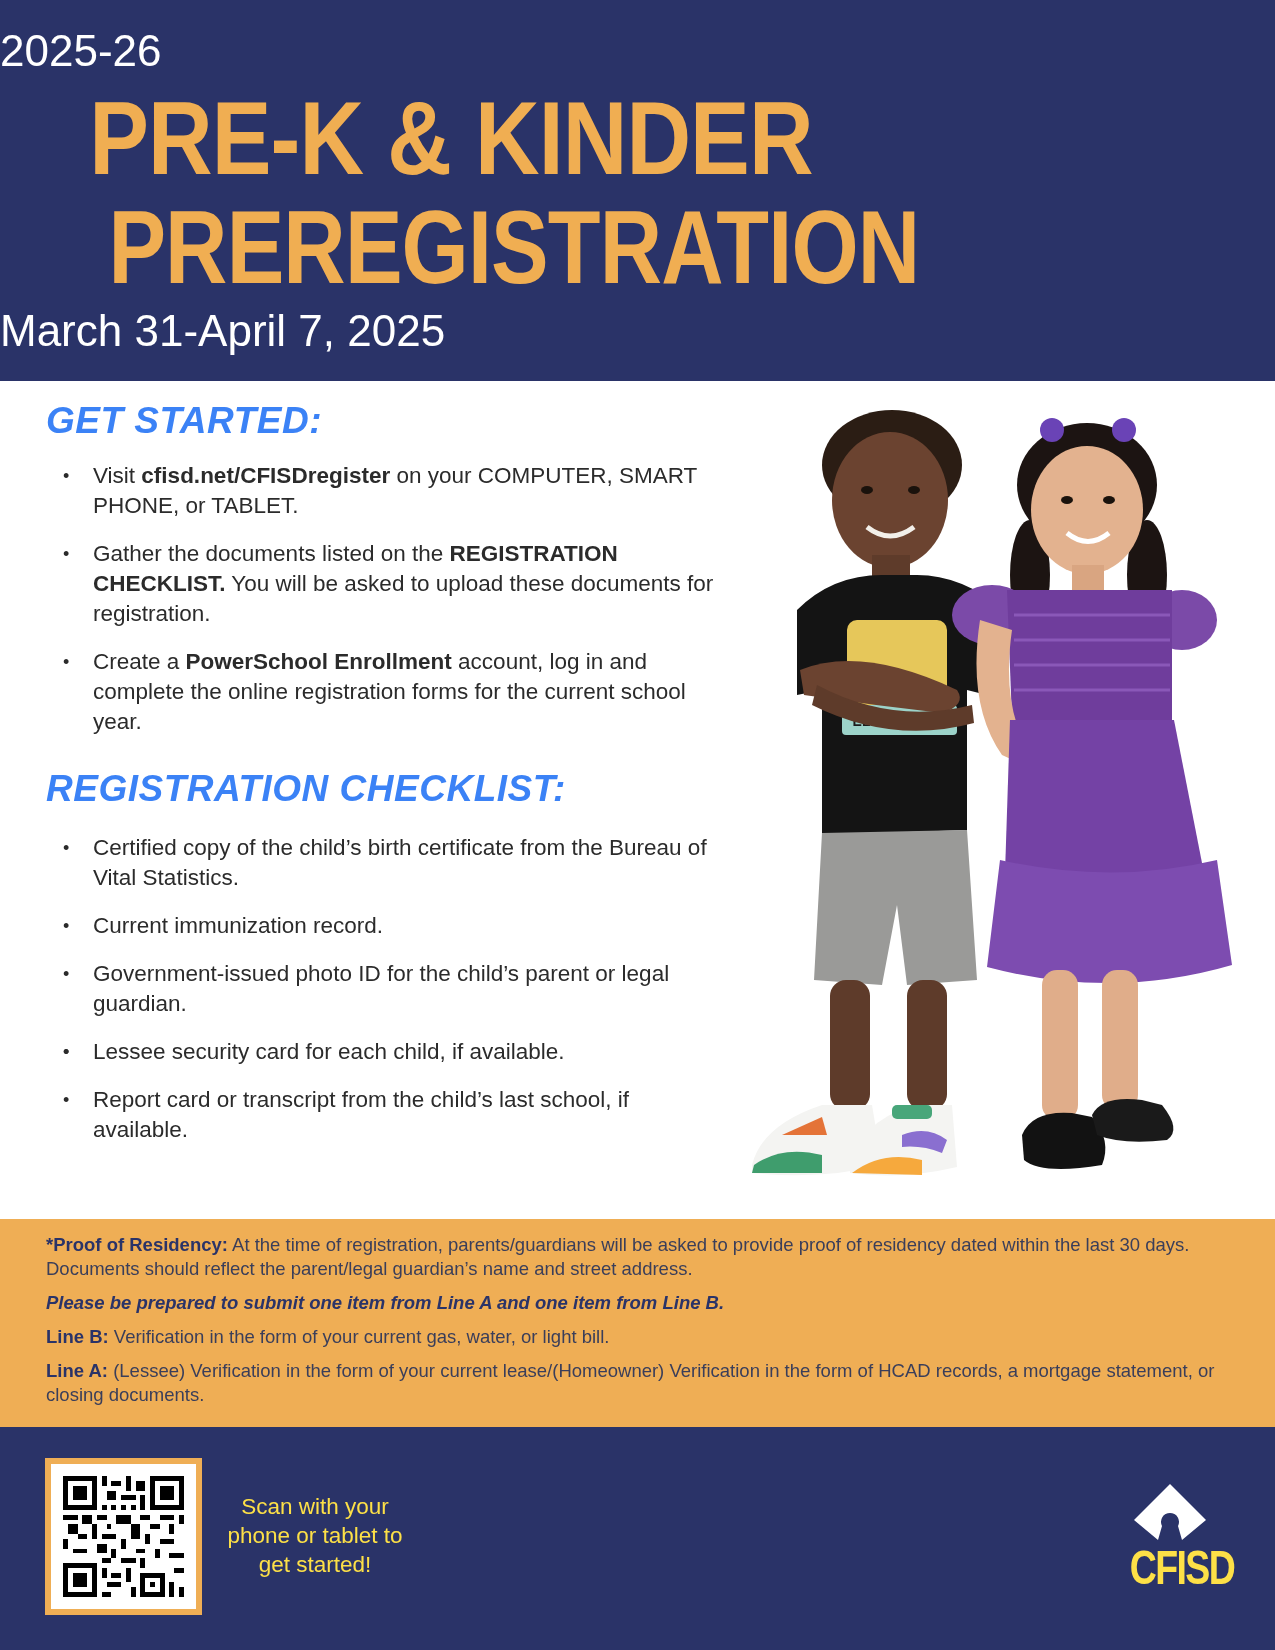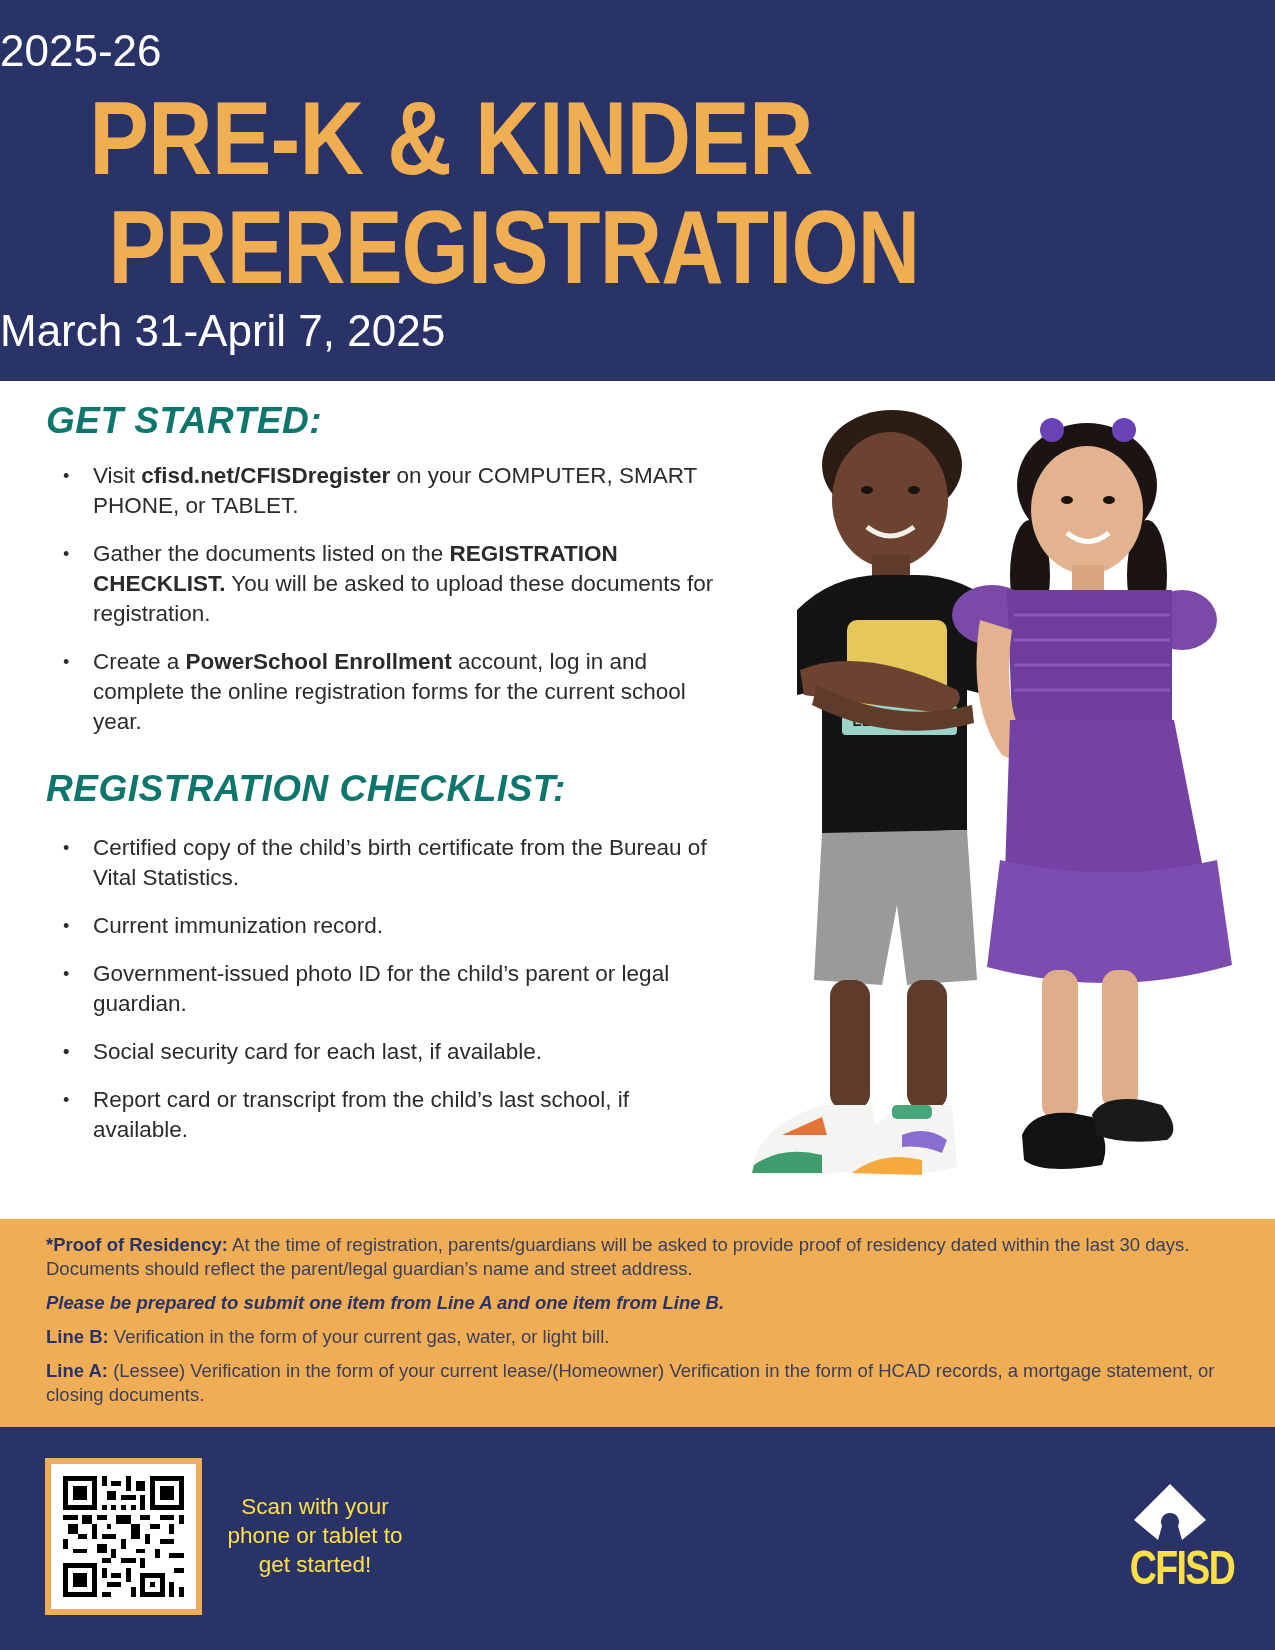--- a/index.html
+++ b/index.html
@@ -23,21 +23,21 @@
   .header .title1 { top: 86px; }
   .header .title2 { top: 195px; transform: scaleX(0.83); }
   .header .dates {
     position: absolute; top: 306px; left: 0; width: 100%;
     font-size: 44px; font-weight: 400;
   }
 
   
   .section-heading {
     position: absolute; left: 46px;
-    color: #0f766e; font-weight: 700; font-style: italic;
+    color: #3b82f6; font-weight: 700; font-style: italic;
     font-size: 37px; letter-spacing: 0.5px;
   }
   .heading-get-started { top: 400px; }
   .heading-checklist { top: 768px; }
 
   .bullets { position: absolute; left: 60px; width: 660px; list-style: none; }
   .bullets li {
     position: relative; padding-left: 33px;
     font-size: 22.5px; line-height: 30px; color: #2b2b2b;
     margin-bottom: 18px;
@@ -110,21 +110,21 @@
     <span class="dot">•</span><span>Create a </span><b>PowerSchool Enrollment</b><span> account, log in and complete the online registration forms for the current school year.</span>
   </li>
 </ul>
 
 <div class="section-heading heading-checklist">REGISTRATION CHECKLIST:</div>
 <ul class="bullets list-checklist">
   <li><span class="dot">•</span><span>Certified copy of the child’s birth certificate from the Bureau of Vital Statistics.</span></li>
   <li><span class="dot">•</span><span>Current immunization record.</span></li>
   <li><span class="dot">•</span><span>Government-issued photo ID for the child’s parent or legal guardian.</span></li>
   <li><span class="dot">•</span></li>
-  <li><span class="dot">•</span><span>Social security card for each last, if available.</span></li>
+  <li><span class="dot">•</span><span>Lessee security card for each child, if available.</span></li>
   <li><span class="dot">•</span><span>Report card or transcript from the child’s last school, if available.</span></li>
 </ul>
 
 <div class="photo" title="Two smiling children: a boy in a black bobcat elementary t-shirt and gray shorts with colorful sneakers, and a girl in a purple dress with black flats">
   <svg viewBox="0 0 500 808" width="500" height="808" xmlns="http://www.w3.org/2000/svg">
 
     <ellipse cx="150" cy="60" rx="70" ry="55" fill="#2b1d14"></ellipse>
 
     <ellipse cx="148" cy="95" rx="58" ry="68" fill="#6b4330"></ellipse>
     <ellipse cx="125" cy="85" rx="6" ry="4" fill="#1a120c"></ellipse>

